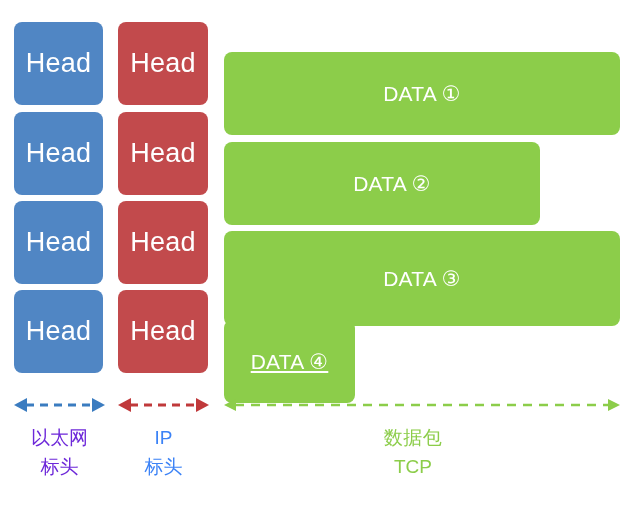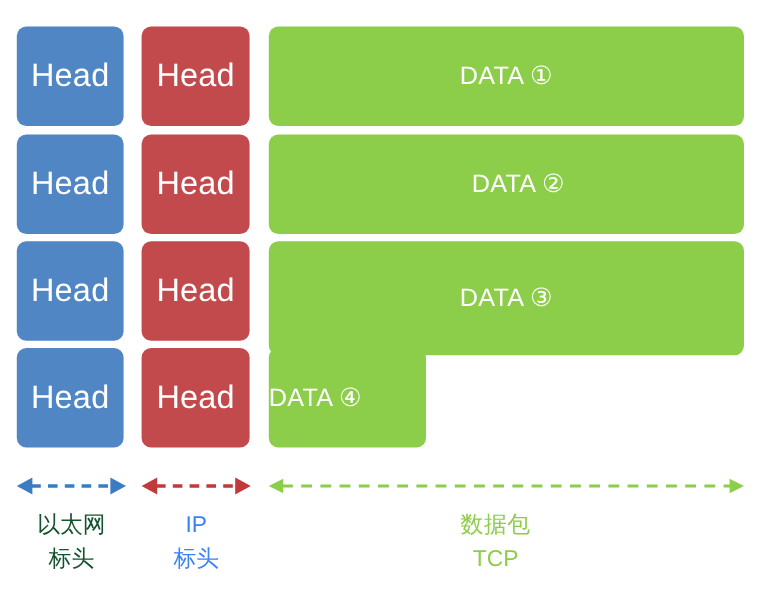--- a/index.html
+++ b/index.html
@@ -28,51 +28,51 @@
     border-radius: 8px;
     display: flex;
     align-items: center;
     justify-content: center;
     color: #ffffff;
     box-sizing: border-box;
     letter-spacing: 0.2px;
   }
   .block.eth  { background: #5086c4; }
   .block.ip   { background: #c24a4c; }
-  .block.data { background: #8ccd4a; }
+  .block.data { background: #8ccd4a; margin-top: 30px; }
 
   .block-label {
     font-size: 27px;
     font-weight: 400;
     color: #ffffff;
     line-height: 1;
     white-space: nowrap;
   }
   .data .block-label { font-size: 21px; }
   .data.short .block-label { font-size: 21px; }
-  .data.short { justify-content: flex-start; padding-left: 0; }
+  .data.short { justify-content: center; padding-left: 0; text-decoration: underline; }
 
   
   .arrow {
     position: absolute;
     height: 18px;
     display: block;
   }
   .arrow svg { display: block; overflow: visible; }
 
   
   .caption {
     position: absolute;
     text-align: center;
     line-height: 1.5;
     font-size: 19px;
     white-space: nowrap;
   }
   .caption .cap-line { display: block; }
-  .caption.eth-cap  { color: #14532d; text-align: center; }
+  .caption.eth-cap  { color: #6d28d9; text-align: center; }
   .caption.ip-cap   { color: #3b82f6; }
   .caption.tcp-cap  { color: #8ccd4a; }
   .caption.tcp-cap .cap-line:first-child { letter-spacing: 0.5px; }
 </style>
 </head>
 <body>
 
 <div id="stage">
 
   <div class="block eth" style="left:14px; top:22px; width:89px; height:83px;">
@@ -84,21 +84,21 @@
   <div class="block data" style="left:224px; top:22px; width:396px; height:83px;">
     <span class="block-label">DATA ①</span>
   </div>
 
   <div class="block eth" style="left:14px; top:112px; width:89px; height:83px;">
     <span class="block-label">Head</span>
   </div>
   <div class="block ip" style="left:118px; top:112px; width:90px; height:83px;">
     <span class="block-label">Head</span>
   </div>
-  <div class="block data" style="left:224px; top:112px; width:396px; height:83px;padding-left:20px;">
+  <div class="block data" style="left:224px; top:112px; width:316px; height:83px;padding-left:20px;">
     <span class="block-label">DATA ②</span>
   </div>
 
   <div class="block eth" style="left:14px; top:201px; width:89px; height:83px;">
     <span class="block-label">Head</span>
   </div>
   <div class="block ip" style="left:118px; top:201px; width:90px; height:83px;">
     <span class="block-label">Head</span>
   </div>
   <div class="block data" style="left:224px; top:201px; width:396px; height:95px;">

